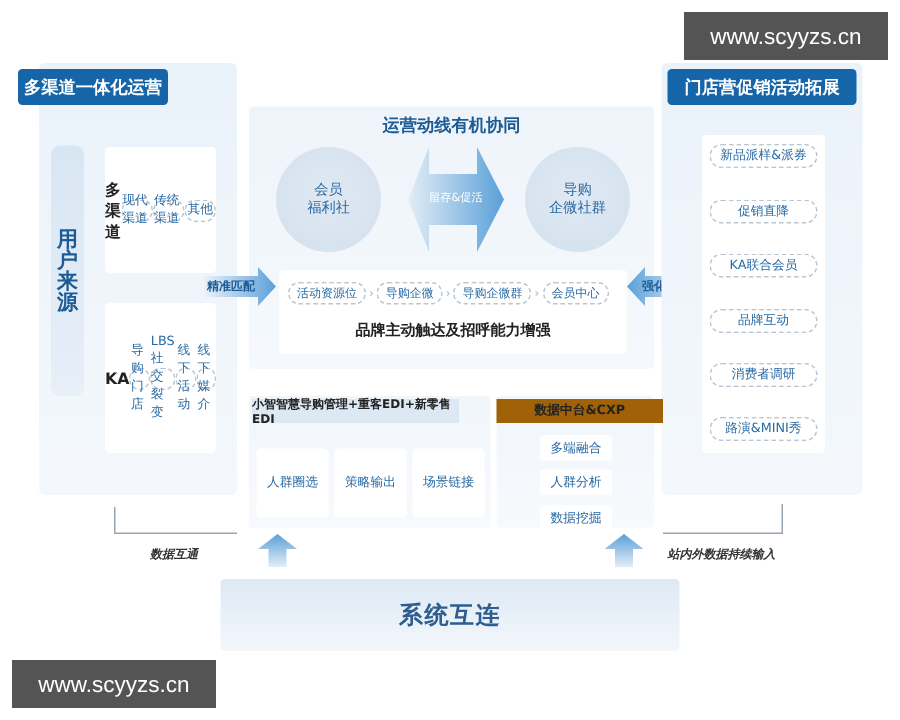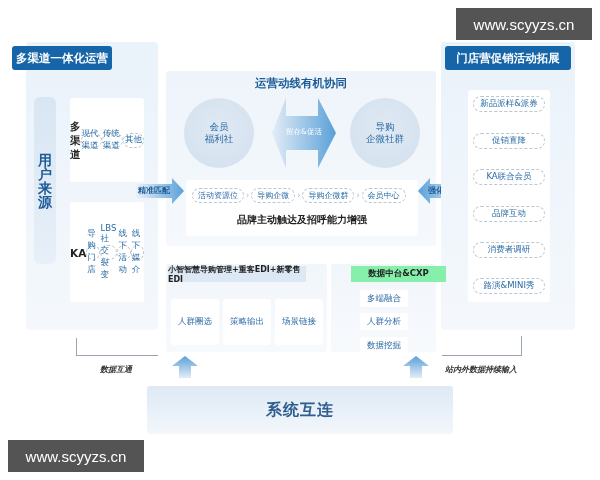--- a/index.html
+++ b/index.html
@@ -104,21 +104,21 @@
   .edi-box {
     width: 48px; height: 46px; background: #fff; border-radius: 3px;
     display: flex; align-items: center; justify-content: center; font-size: 8.5px; color: #2a6aa5;
   }
   .cxp-panel {
     left: 331px; top: 264px; width: 105px; height: 88px;
     background: linear-gradient(180deg, #f1f6fb 0%, #f7fafd 100%);
     border-radius: 3px;
   }
   .cxp-header {
-    left: 351px; top: 266px; width: 95px; height: 16px; background: #86efac;
+    left: 331px; top: 266px; width: 111px; height: 16px; background: #a16207;
     font-size: 8.5px; color: #222; display: flex; align-items: center; justify-content: center; font-weight: bold;
   }
   .cxp-item {
     left: 360px; width: 48px; height: 17px; background: #fff; border-radius: 2px;
     display: flex; align-items: center; justify-content: center; font-size: 8.5px; color: #2a6aa5;
   }
 
   .up-arrow { width: 26px; height: 22px; }
 
   

